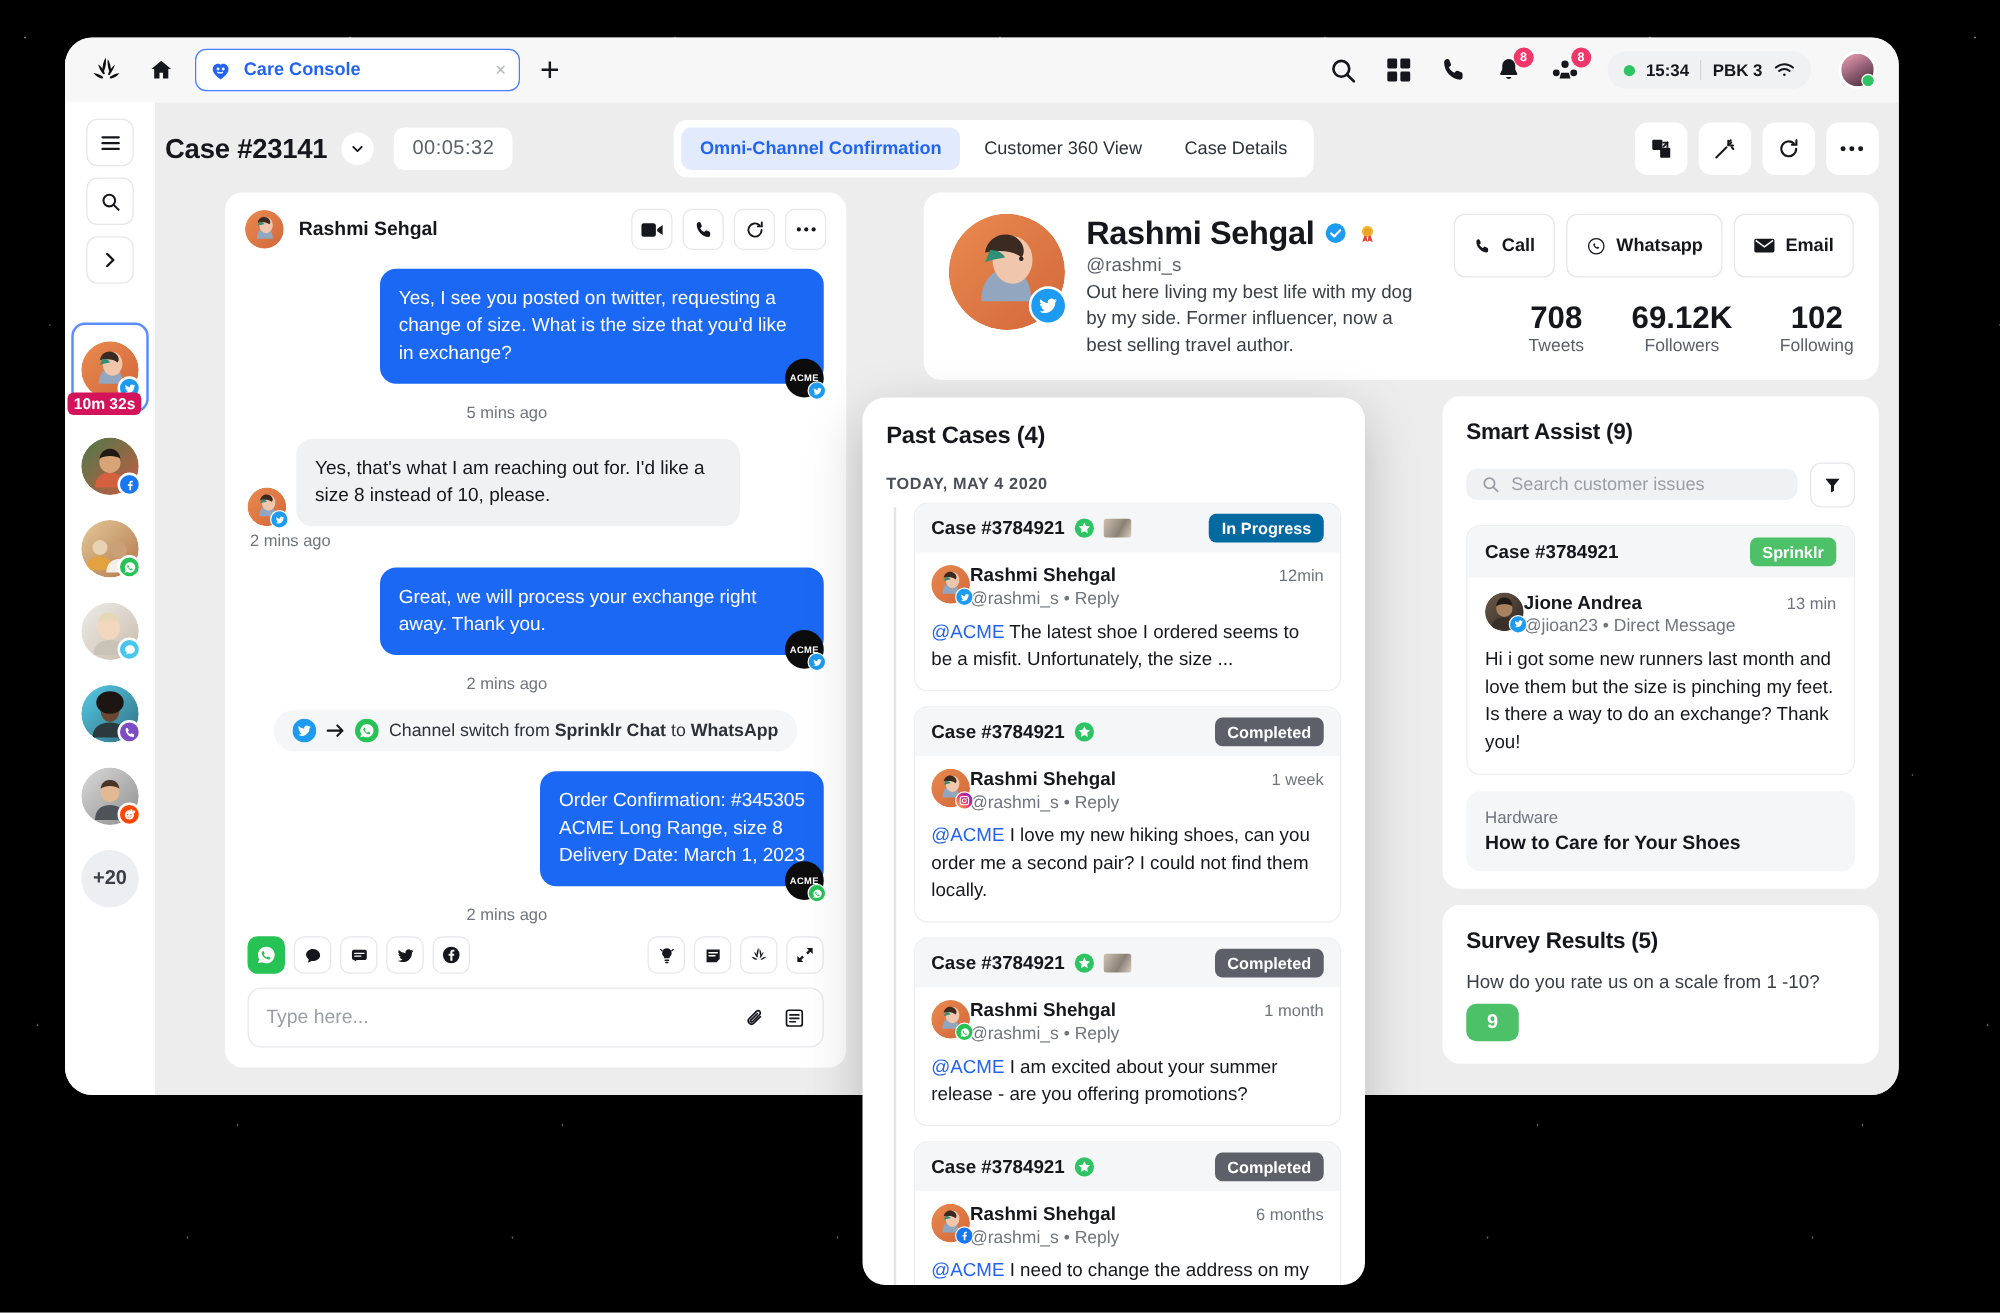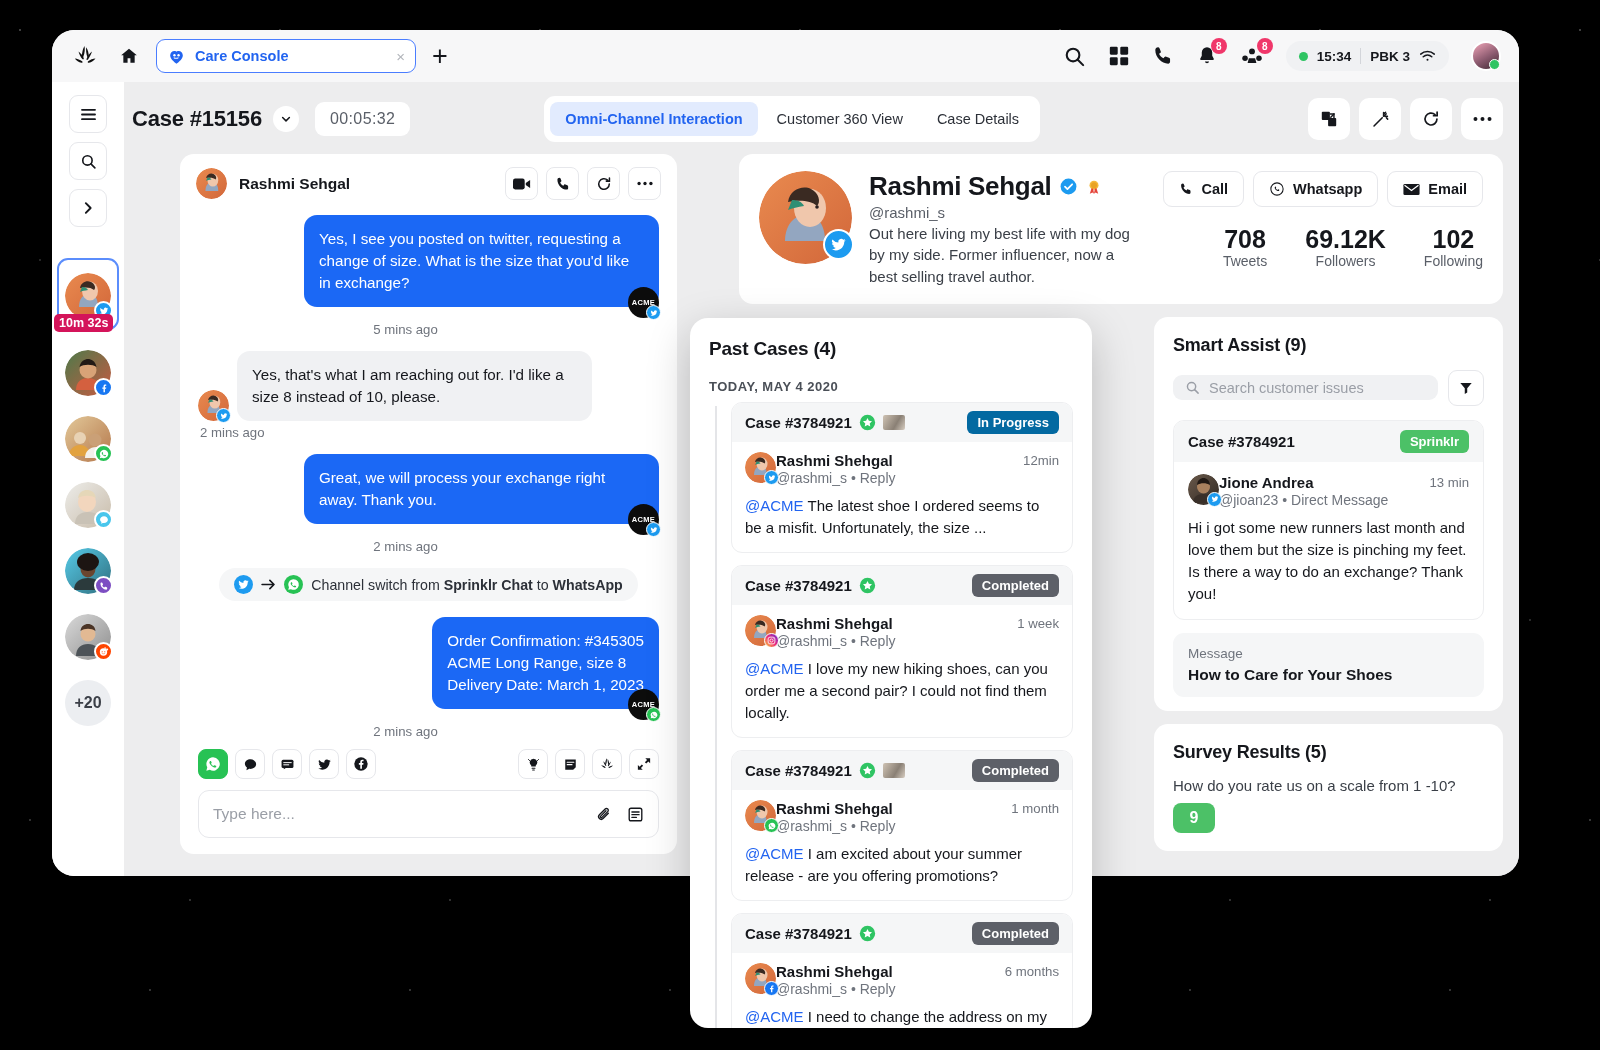--- a/index.html
+++ b/index.html
@@ -155,21 +155,21 @@
   .pav .cb { position:absolute; right:-2px; bottom:4px; width:31px; height:31px; border-radius:50%;
              background:#1d9bf0; display:flex; align-items:center; justify-content:center;
              border:2px solid #fff;}
   .pinfo { flex:1; min-width:0;}
   .pname { font-size:26px; font-weight:700; color:#15171c; display:flex; align-items:center; gap:7px;
            letter-spacing:-.3px;}
   .phandle { font-size:15px; color:#5a5f68; margin-top:2px;}
   .pbio { font-size:15px; color:#3a3f47; line-height:1.42; margin-top:2px; max-width:265px;}
   .pright { flex:none;}
   .pbtns { display:flex; gap:9px; justify-content:flex-end;}
-  .pbtn { height:36px; border:1px solid #e6e7eb; border-radius:9px; background:#fff;
+  .pbtn { height:51px; border:1px solid #e6e7eb; border-radius:9px; background:#fff;
           display:flex; align-items:center; gap:8px; padding:0 15px; font-size:14.5px;
           font-weight:600; color:#15171c; cursor:pointer;}
   .pstats { display:flex; gap:38px; margin-top:18px; justify-content:flex-end;}
   .pstat { text-align:center;}
   .pstat .v { font-size:25px; font-weight:700; color:#15171c;}
   .pstat .l { font-size:14px; color:#5a5f68; margin-top:-1px;}
 
   
   .sa { padding:18px 19px 14px; }
   .sa h3, .sv h3 { font-size:18px; font-weight:700; color:#15171c; letter-spacing:-.2px;}
@@ -474,30 +474,30 @@
           </span>
         </div>
 
         <div class="plus20">+20</div>
       </div>
     </div>
 
     <div class="content">
 
       <div class="chead">
-        <span class="casetitle">Case #15156</span>
+        <span class="casetitle">Case #23141</span>
         <span class="chev">
           <svg width="12" height="12" viewBox="0 0 16 16" fill="none" stroke="#15171c" stroke-width="2" stroke-linecap="round" stroke-linejoin="round">
               <path d="M3.5 6 8 10.5 12.5 6"></path>
             </svg>
         </span>
         <span class="timer">00:05:32</span>
 
         <div class="tabs">
-          <div class="tabitem active">Omni-Channel Interaction</div>
+          <div class="tabitem active">Omni-Channel Confirmation</div>
           <div class="tabitem">Customer 360 View</div>
           <div class="tabitem">Case Details</div>
         </div>
 
         <div class="cactions">
           <div class="abtn">
             <svg width="18" height="18" viewBox="0 0 20 20" fill="#15171c">
               <rect x="2" y="2" width="9" height="9" rx="1"></rect>
                 <rect x="9" y="9" width="9" height="9" rx="1"></rect>
               <path d="M11 4.5h4.5V9" stroke="#15171c" stroke-width="1.6" fill="none"></path>
@@ -884,21 +884,21 @@
                           <span class="utime">13 min</span>
                         </div>
                         <div class="umeta"><span>@jioan23</span> • <span>Direct Message</span></div>
                       </div>
                     </div>
                     <div class="utext">Hi i got some new runners last month and love them but the size is pinching my feet. Is there a way to do an exchange? Thank you!</div>
                   </div>
                 </div>
 
                 <div class="kb">
-                  <div class="cat">Message</div>
+                  <div class="cat">Hardware</div>
                   <div class="ti">How to Care for Your Shoes</div>
                 </div>
               </div>
 
               <div class="card sv">
                 <h3>Survey Results (5)</h3>
                 <div class="q">How do you rate us on a scale from 1 -10?</div>
                 <div class="score">9</div>
               </div>
             </div>

